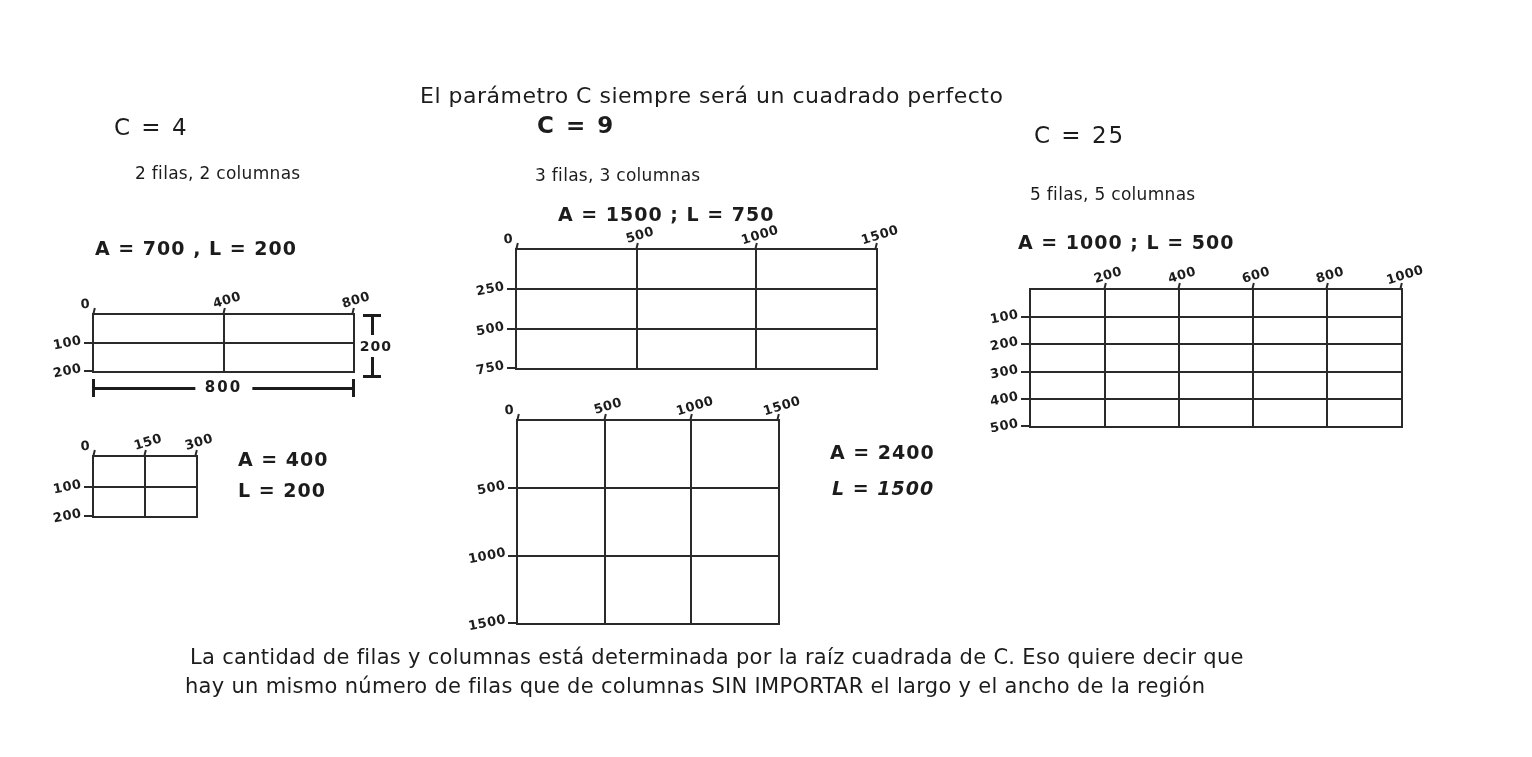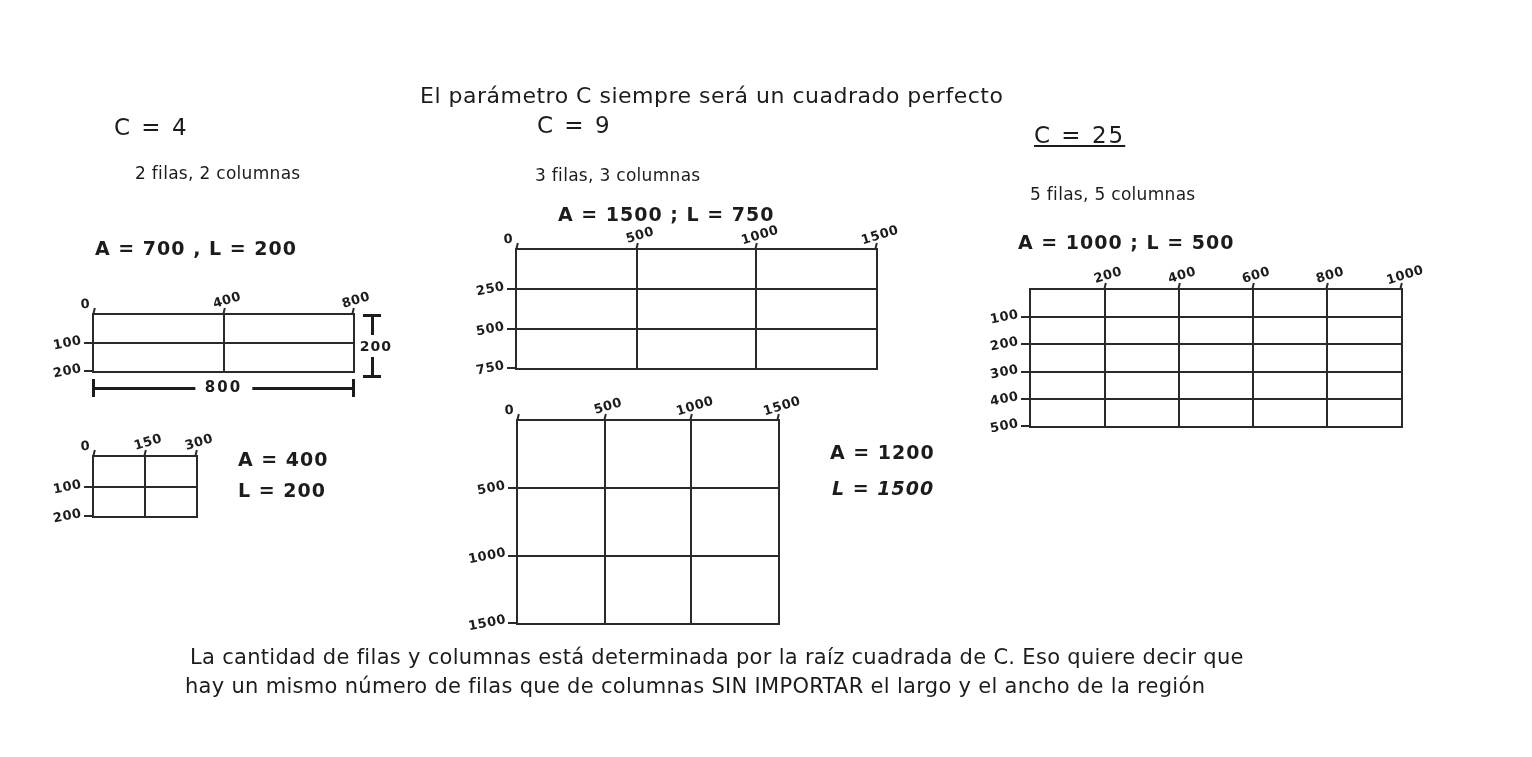--- a/index.html
+++ b/index.html
@@ -157,21 +157,21 @@
       <div class="xtick" style="left: 100%;"></div>
       <div class="xtick-label" style="left: 100%;">300</div>
       <div class="ytick" style="top: 50%;"></div>
       <div class="ytick-label" style="top: 50%;">100</div>
       <div class="ytick" style="top: 100%;"></div>
       <div class="ytick-label" style="top: 100%;">200</div>
     </div>
   <div class="grid-label" style="left:238px; top:448px;">A = 400</div>
   <div class="grid-label" style="left:238px; top:479px;">L = 200</div>
 
-  <div class="heading" style="left:521px; top:112px;">C = 9</div>
+  <div class="heading" style="left:521px; top:112px;font-weight:bold;">C = 9</div>
   <div class="subheading" style="left:535px; top:165px;">3 filas, 3 columnas</div>
 
   <div class="grid-label" style="left:558px; top:203px;">A = 1500 ;   L = 750</div>
   <div class="grid" style="left:515px; top:248px; width:363px; height:122px;">
       <div class="vline" style="left: 33.3333%;"></div>
       <div class="vline" style="left: 66.6667%;"></div>
       <div class="hline" style="top: 33.3333%;"></div>
       <div class="hline" style="top: 66.6667%;"></div>
       <div class="xtick" style="left: 0%;"></div>
       <div class="xtick-label zero" style="left: 0%;">0</div>
@@ -202,24 +202,24 @@
       <div class="xtick-label" style="left: 66.6667%;">1000</div>
       <div class="xtick" style="left: 100%;"></div>
       <div class="xtick-label" style="left: 100%;">1500</div>
       <div class="ytick" style="top: 33.3333%;"></div>
       <div class="ytick-label" style="top: 33.3333%;">500</div>
       <div class="ytick" style="top: 66.6667%;"></div>
       <div class="ytick-label" style="top: 66.6667%;">1000</div>
       <div class="ytick" style="top: 100%;"></div>
       <div class="ytick-label" style="top: 100%;">1500</div>
     </div>
-  <div class="grid-label" style="left:830px; top:441px;">A = 1200</div>
+  <div class="grid-label" style="left:830px; top:441px;">A = 2400</div>
   <div class="grid-label" style="left:832px; top:477px;font-style:italic;">L = 1500</div>
 
-  <div class="heading" style="left:1018px; top:122px;text-decoration:underline;">C = 25</div>
+  <div class="heading" style="left:1018px; top:122px;">C = 25</div>
   <div class="subheading" style="left:1030px; top:184px;">5 filas, 5 columnas</div>
 
   <div class="grid-label" style="left:1018px; top:231px;">A = 1000  ;   L = 500</div>
   <div class="grid" style="left:1029px; top:288px; width:374px; height:140px;">
       <div class="vline" style="left: 20%;"></div>
       <div class="vline" style="left: 40%;"></div>
       <div class="vline" style="left: 60%;"></div>
       <div class="vline" style="left: 80%;"></div>
       <div class="hline" style="top: 20%;"></div>
       <div class="hline" style="top: 40%;"></div>

